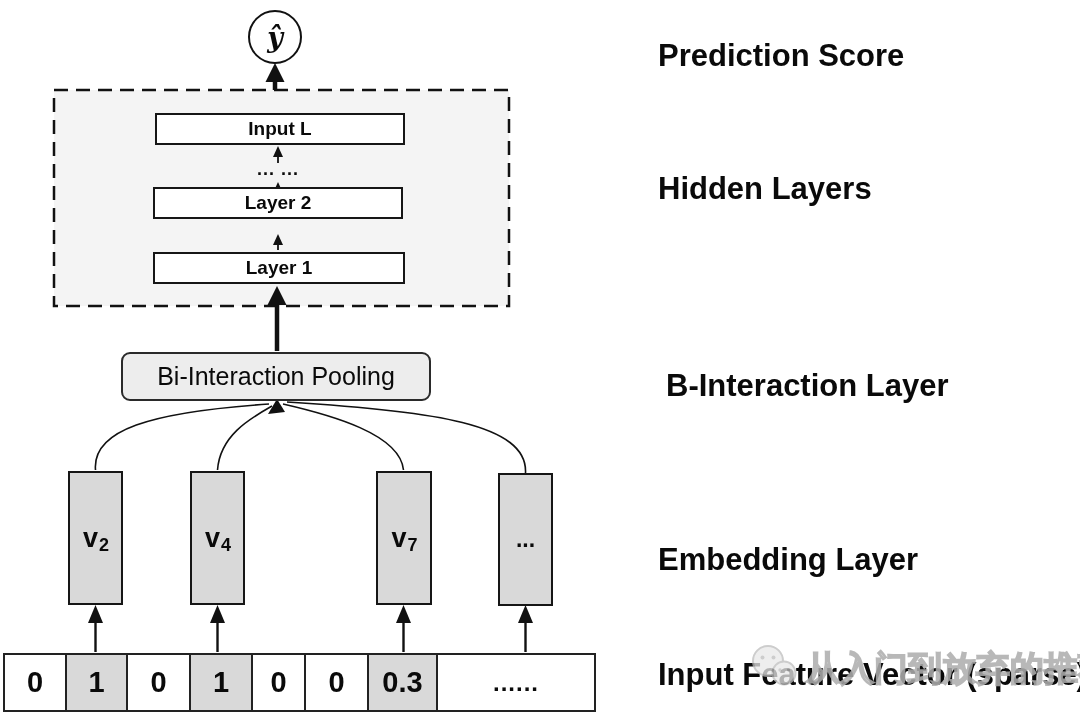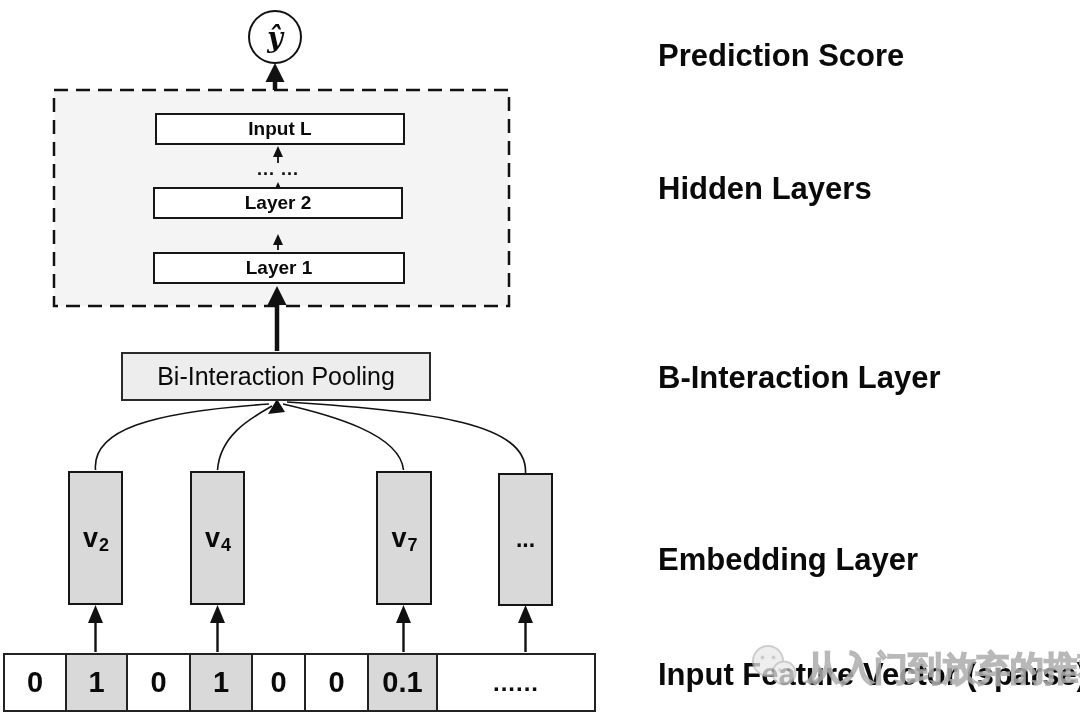--- a/index.html
+++ b/index.html
@@ -76,21 +76,21 @@
   <div class="absbox dots-mid" style="left:155px;top:160px;width:246px;height:18px;">
     <span>... ...</span>
   </div>
   <div class="absbox layer-box" style="left:153px;top:187px;width:250px;height:32px;">
     <span>Layer 2</span>
   </div>
   <div class="absbox layer-box" style="left:153px;top:252px;width:252px;height:32px;">
     <span>Layer 1</span>
   </div>
 
-  <div class="absbox pool-box" style="left:121px;top:352px;width:310px;height:49px;">
+  <div class="absbox pool-box" style="left:121px;top:352px;width:310px;height:49px;border-radius:9px;">
     <span>Bi-Interaction Pooling</span>
   </div>
 
   <div class="absbox embed-box" style="left:68px;top:471px;width:55px;height:134px;">
     <span>v</span>
       <span class="sub">2</span>
   </div>
   <div class="absbox embed-box" style="left:190px;top:471px;width:55px;height:134px;">
     <span>v</span>
       <span class="sub">4</span>
@@ -117,30 +117,30 @@
     <div class="cell gray" style="width:62px;">
         <span>1</span>
       </div>
     <div class="cell" style="width:53px;">
         <span>0</span>
       </div>
     <div class="cell" style="width:63px;">
         <span>0</span>
       </div>
     <div class="cell gray" style="width:69px;">
-        <span>0.1</span>
+        <span>0.3</span>
       </div>
     <div class="cell dots" style="width:159px;">
         <span>......</span>
       </div>
   </div>
 
   <div class="side-label" style="top:38px;"><span>Prediction Score</span></div>
   <div class="side-label" style="top:171px;"><span>Hidden Layers</span></div>
-  <div class="side-label" style="top:360px;"><span>B-Interaction Layer</span></div>
+  <div class="side-label" style="top:368px;margin-left:8px;"><span>B-Interaction Layer</span></div>
   <div class="side-label" style="top:542px;text-align:center;"><span>Embedding Layer</span></div>
   <div class="side-label" style="top:657px;"><span>Input Feature Vector (sparse)</span></div>
 
   <div id="watermark">
     <svg width="58" height="52" viewBox="0 0 58 52" style="position:absolute;left:0;top:2px;opacity:0.75;">
       <circle cx="22" cy="19" r="15" fill="#e9e9e9" stroke="#bdbdbd" stroke-width="2"></circle>
       <circle cx="16.5" cy="15.5" r="2" fill="#bdbdbd"></circle>
       <circle cx="27.5" cy="15.5" r="2" fill="#bdbdbd"></circle>
       <circle cx="38" cy="31" r="11.5" fill="#e9e9e9" stroke="#bdbdbd" stroke-width="2"></circle>
       <circle cx="34" cy="28" r="1.7" fill="#bdbdbd"></circle>

